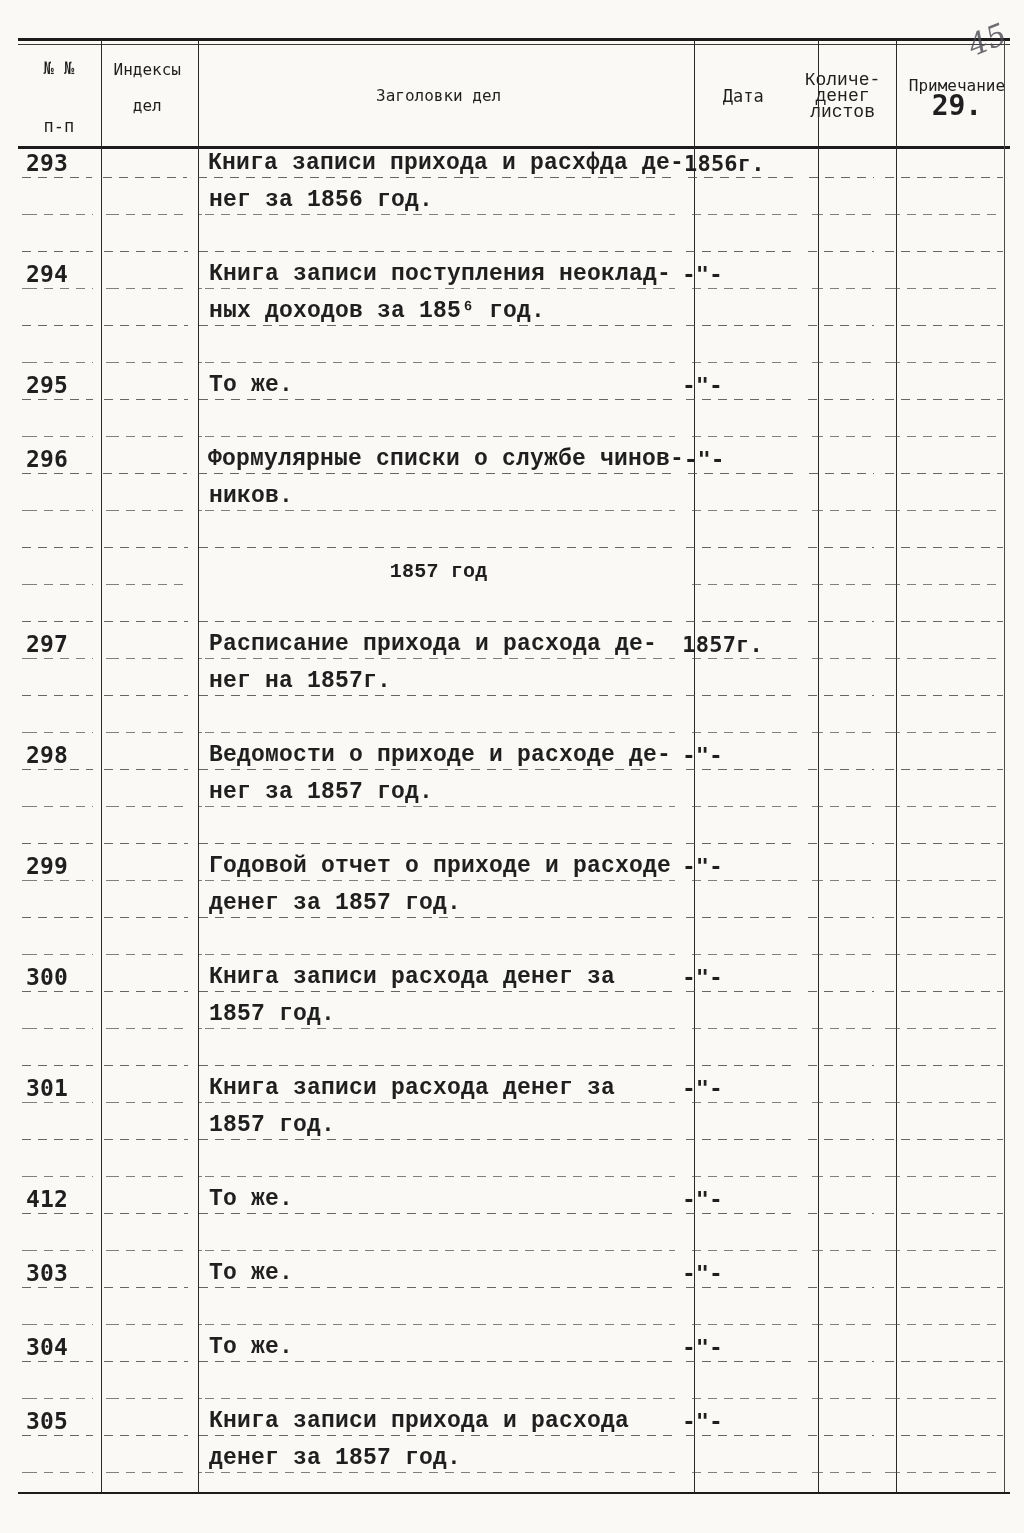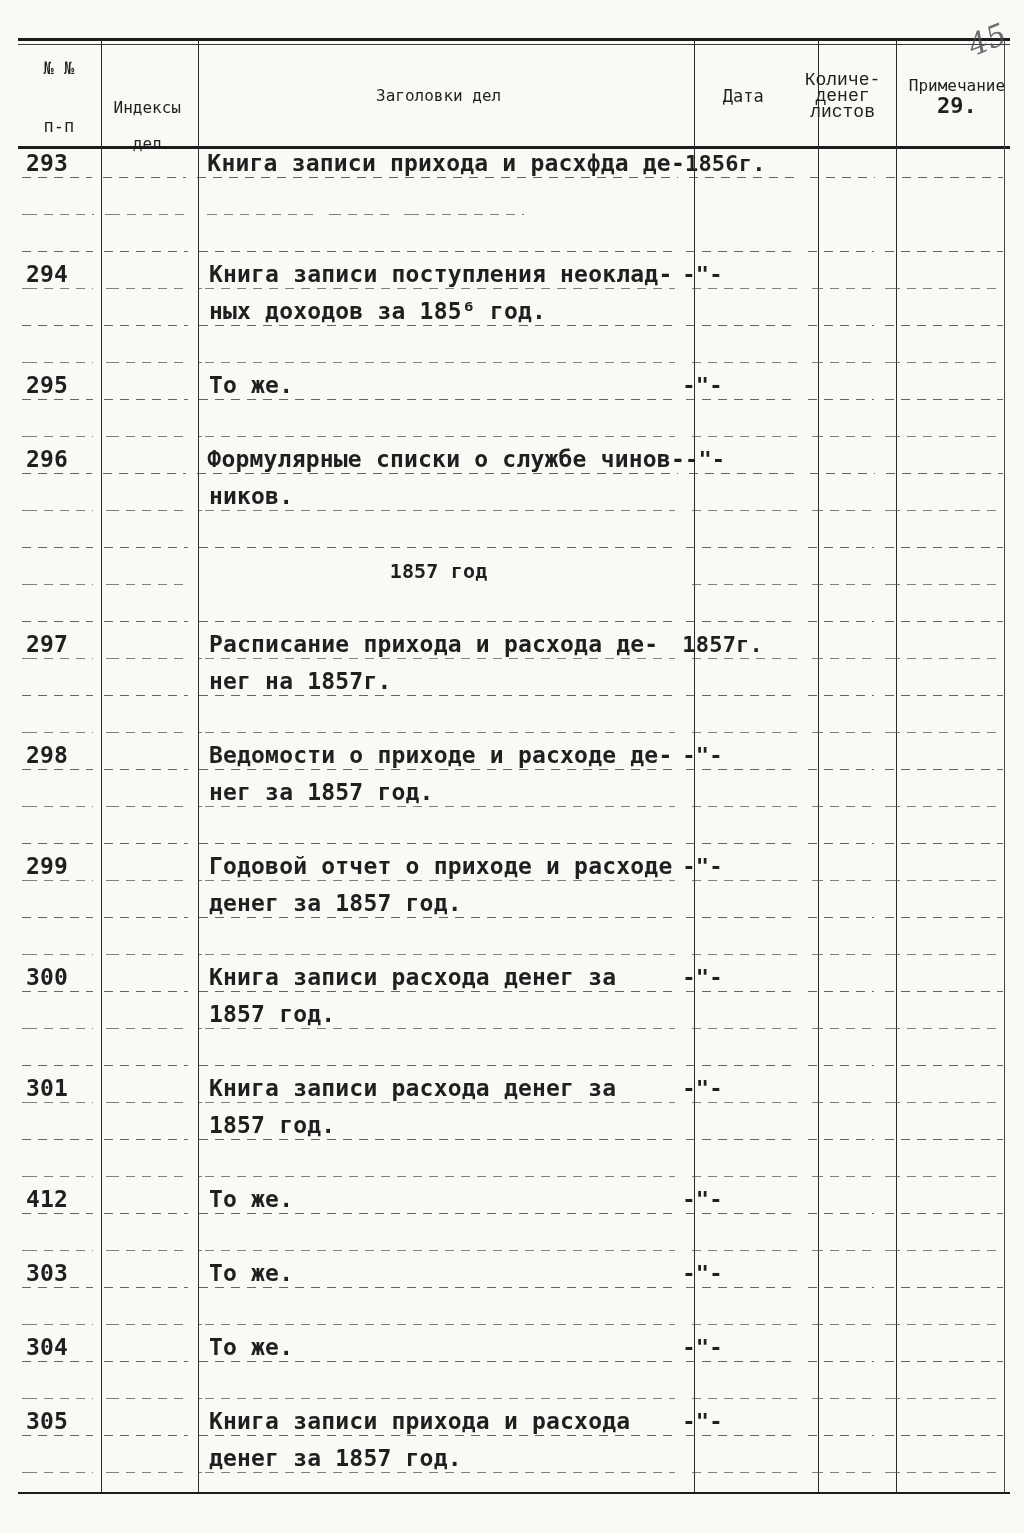--- a/index.html
+++ b/index.html
@@ -38,24 +38,24 @@
   .c-note   { width:108px;padding-left:23px; }
 
   
   .thead {
     position:absolute; top:46px; left:18px; width:992px; height:100px;
     display:flex;
   }
   .hc { display:flex; flex-direction:column; align-items:center; justify-content:center;
         font-size:16px; line-height:20px; font-weight:normal; }
   .hc.c-num { justify-content:space-between; padding:12px 0 10px; font-size:17px; }
-  .hc.c-index { justify-content:flex-start; padding-top:14px; gap:16px;margin-top:38px; }
+  .hc.c-index { justify-content:flex-start; padding-top:14px; gap:16px; }
   .hc.c-sheets { font-size:18px; line-height:16px;font-family:Liberation Mono, monospace; }
   .hc.c-date { font-size:17px; }
-  .pagenum { font-size:22px; font-weight:bold; margin-top:0; }
+  .pagenum { font-size:28px; font-weight:bold; margin-top:0; }
 
   
   .handwritten {
     position:absolute; top:22px; left:968px;
     font-family:"DejaVu Serif", serif; font-style:italic;
     font-size:30px; color:#4a4a52; opacity:.8;
     transform:rotate(-22deg);
   }
 
   
@@ -65,21 +65,21 @@
   .cell::after {
     content:""; position:absolute; left:4px; right:7px; bottom:3px; height:1px;
     background:repeating-linear-gradient(90deg,#4c4c4c 0 9px, rgba(0,0,0,0) 9px 16px);
     opacity:.85;
   }
   .line:nth-child(even) .cell::after { background-position:6px 0; opacity:.7; }
 
   .txt { display:block; padding-bottom:5px; white-space:nowrap;
          font-weight:bold; font-size:23px; letter-spacing:.2px; }
   .c-num .txt    { padding-left:8px;  font-size:23px; }
-  .c-title .txt  { padding-left:14px; }
+  .c-title .txt  { padding-left:14px;font-family:Liberation Mono, monospace; }
   .c-date .txt   { font-size:22px; }
 
   
   .heading-line .c-title { justify-content:center; }
   .heading-line .c-title::after { display:none; }
   .heading-line .c-title .txt { padding-left:0; font-size:20px; }
 </style>
 </head>
 <body>
 
@@ -147,20 +147,23 @@
         </div>
   </div>
 
   <div class="line">
     <div class="cell c-num">
           <span class="txt"></span>
         </div>
     <div class="cell c-index">
           <span class="txt"></span>
         </div>
+    <div class="cell c-title">
+          <span class="txt">нег за 1856 год.</span>
+        </div>
     <div class="cell c-date">
           <span class="txt"></span>
         </div>
     <div class="cell c-sheets">
           <span class="txt"></span>
         </div>
     <div class="cell c-note">
           <span class="txt"></span>
         </div>
   </div>

